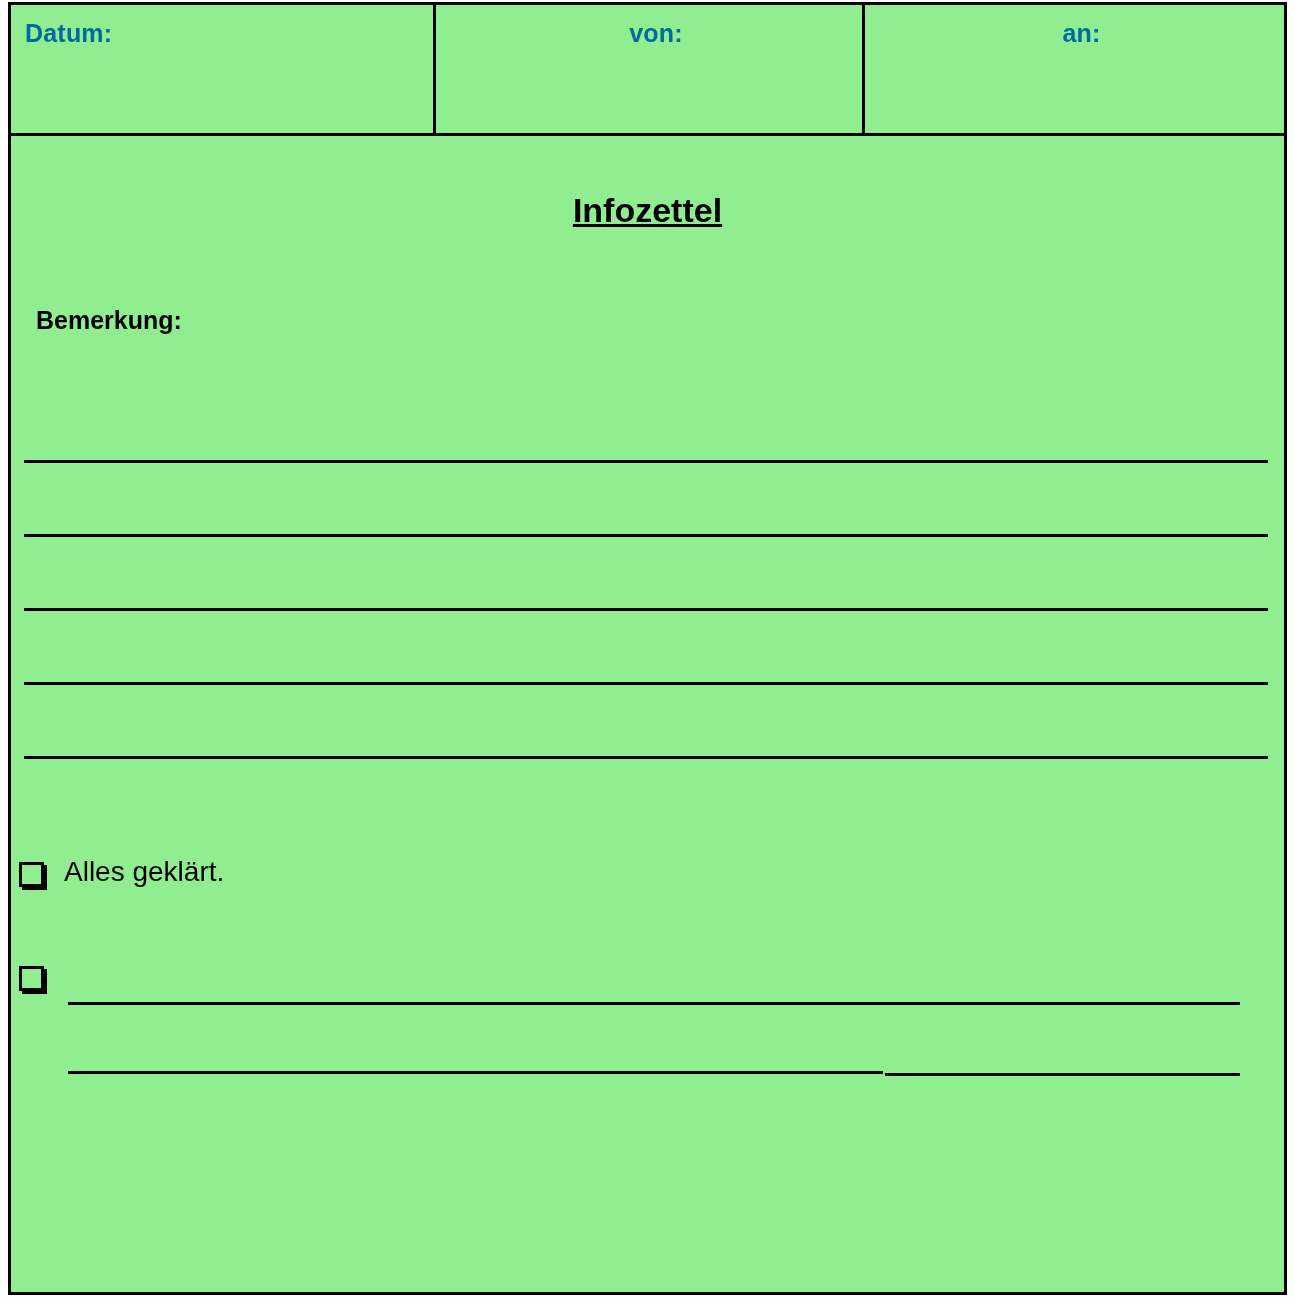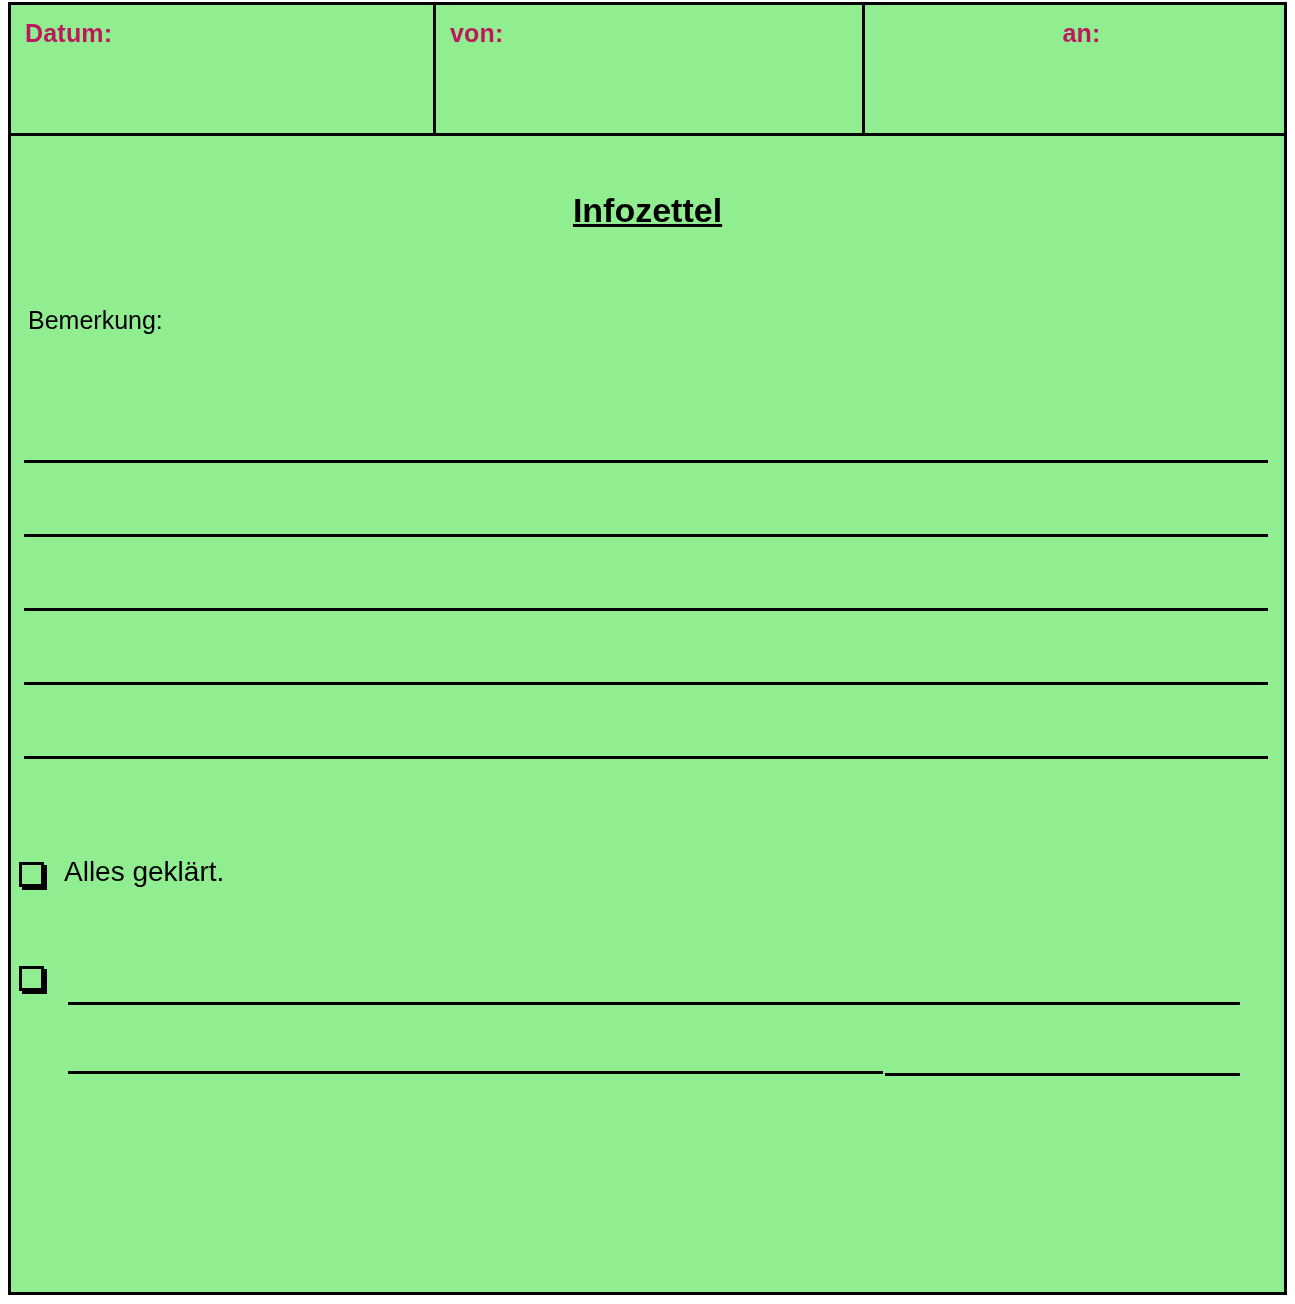--- a/index.html
+++ b/index.html
@@ -33,30 +33,31 @@
     display: flex;
     height: 131px;
     box-sizing: border-box;
     border-bottom: 3px solid #000000;
   }
   .header-cell {
     box-sizing: border-box;
     padding: 14px 0 0 14px;
     font-size: 25px;
     font-weight: bold;
-    color: #be185d;
+    color: #0369a1;
     letter-spacing: 0.2px;
   }
   .header-cell.c1 {
     width: 425px;
     border-right: 3px solid #000000;
   }
   .header-cell.c2 {
     width: 429px;
     border-right: 3px solid #000000;
+    text-align: center;
   }
   .header-cell.c3 {
     flex: 1 1 auto;
     text-align: center;
   }
 
   
   .body {
     position: relative;
     height: 1159px;
@@ -64,23 +65,23 @@
   .doc-title {
     text-align: center;
     font-size: 34px;
     font-weight: bold;
     text-decoration: underline;
     color: #000000;
     margin-top: 55px;
   }
   .remark-label {
     margin-top: 76px;
-    margin-left: 17px;
+    margin-left: 25px;
     font-size: 25px;
-    font-weight: normal;
+    font-weight: bold;
     color: #000000;
   }
 
   .rule-block {
     margin-top: 54px;
     padding: 0 16px 0 13px;
   }
   .rule {
     height: 71px;
     border-bottom: 3px solid #000000;

